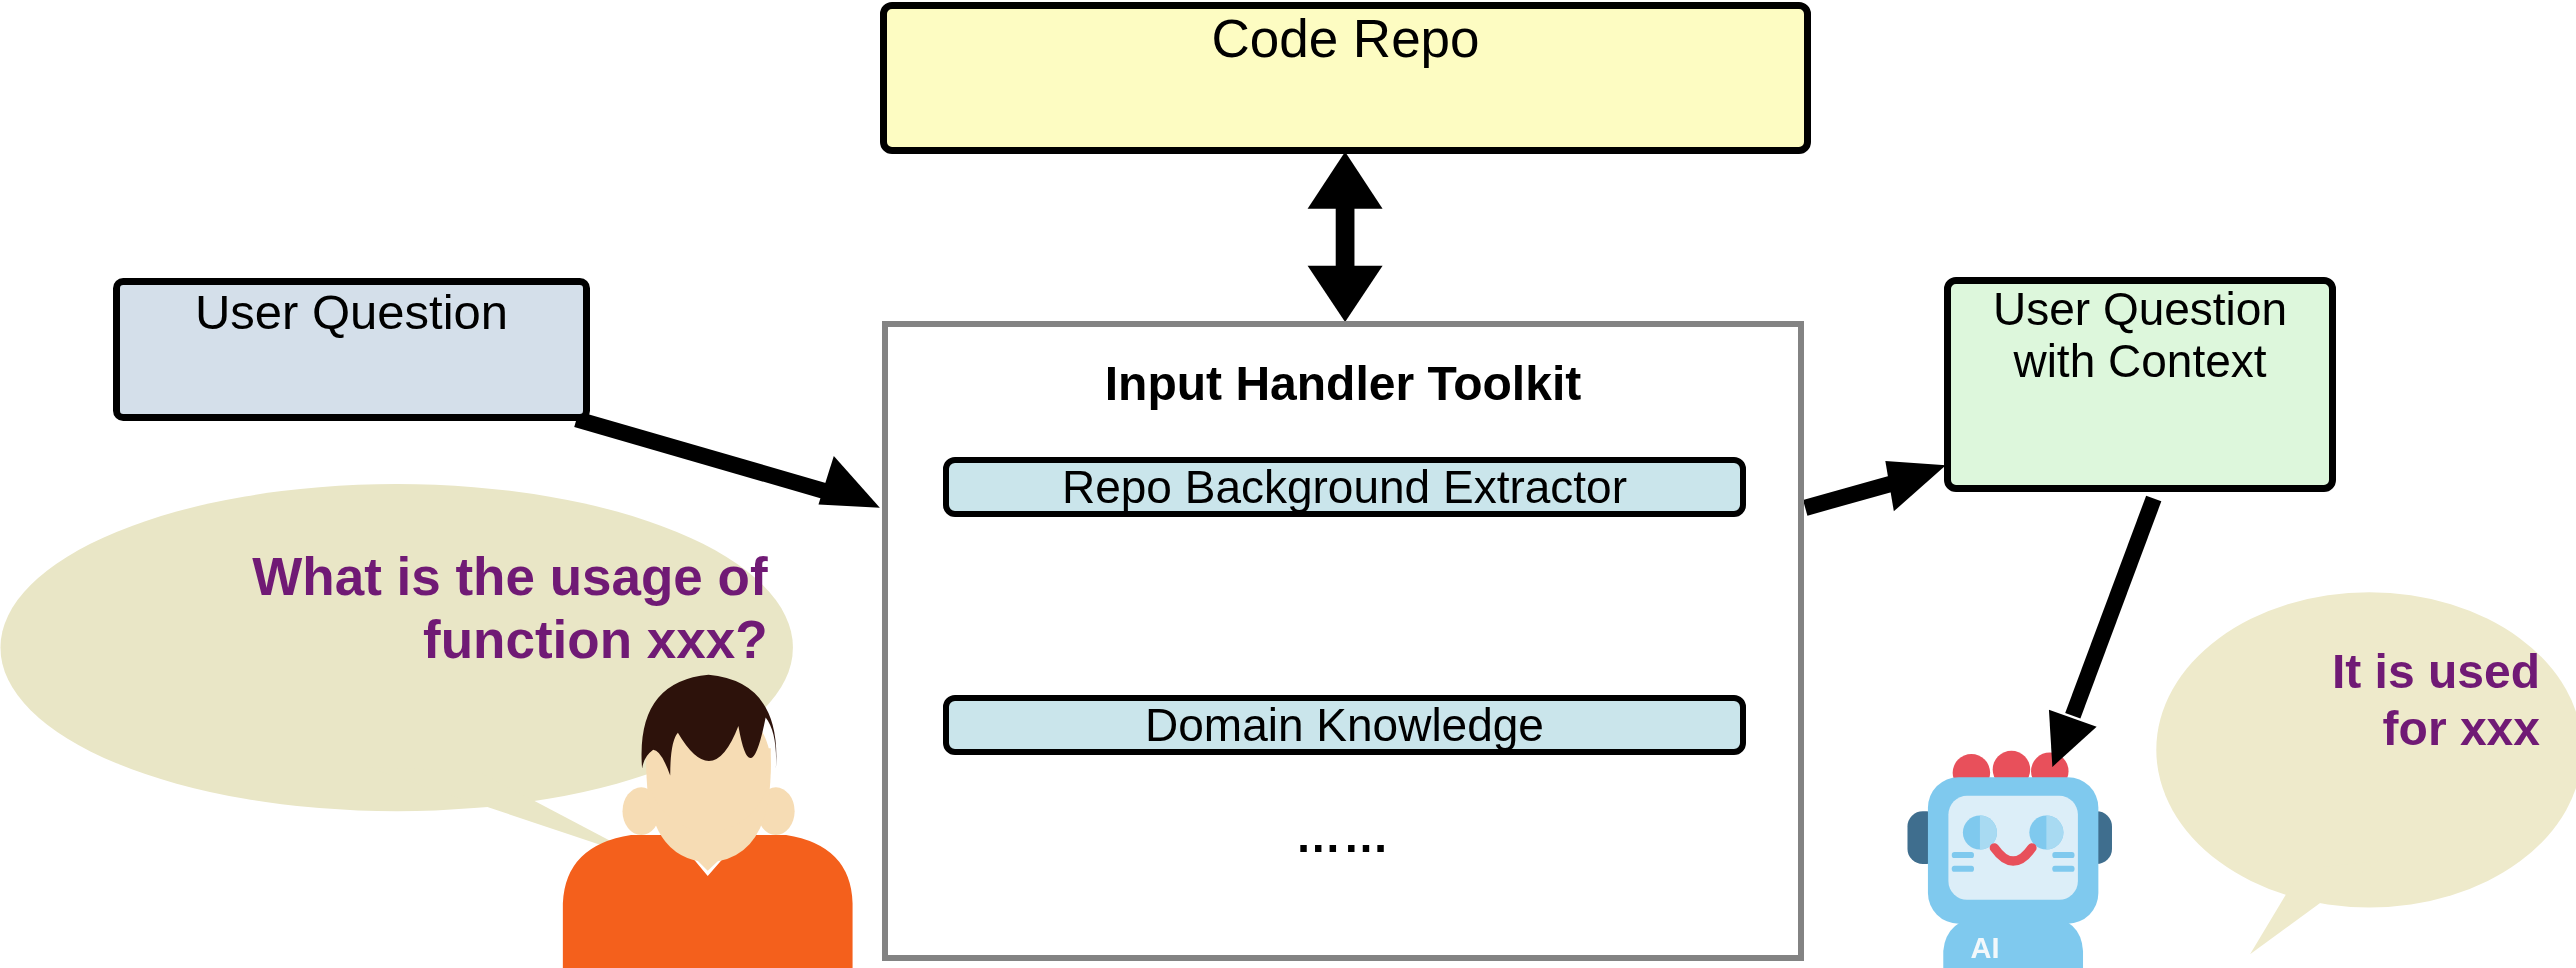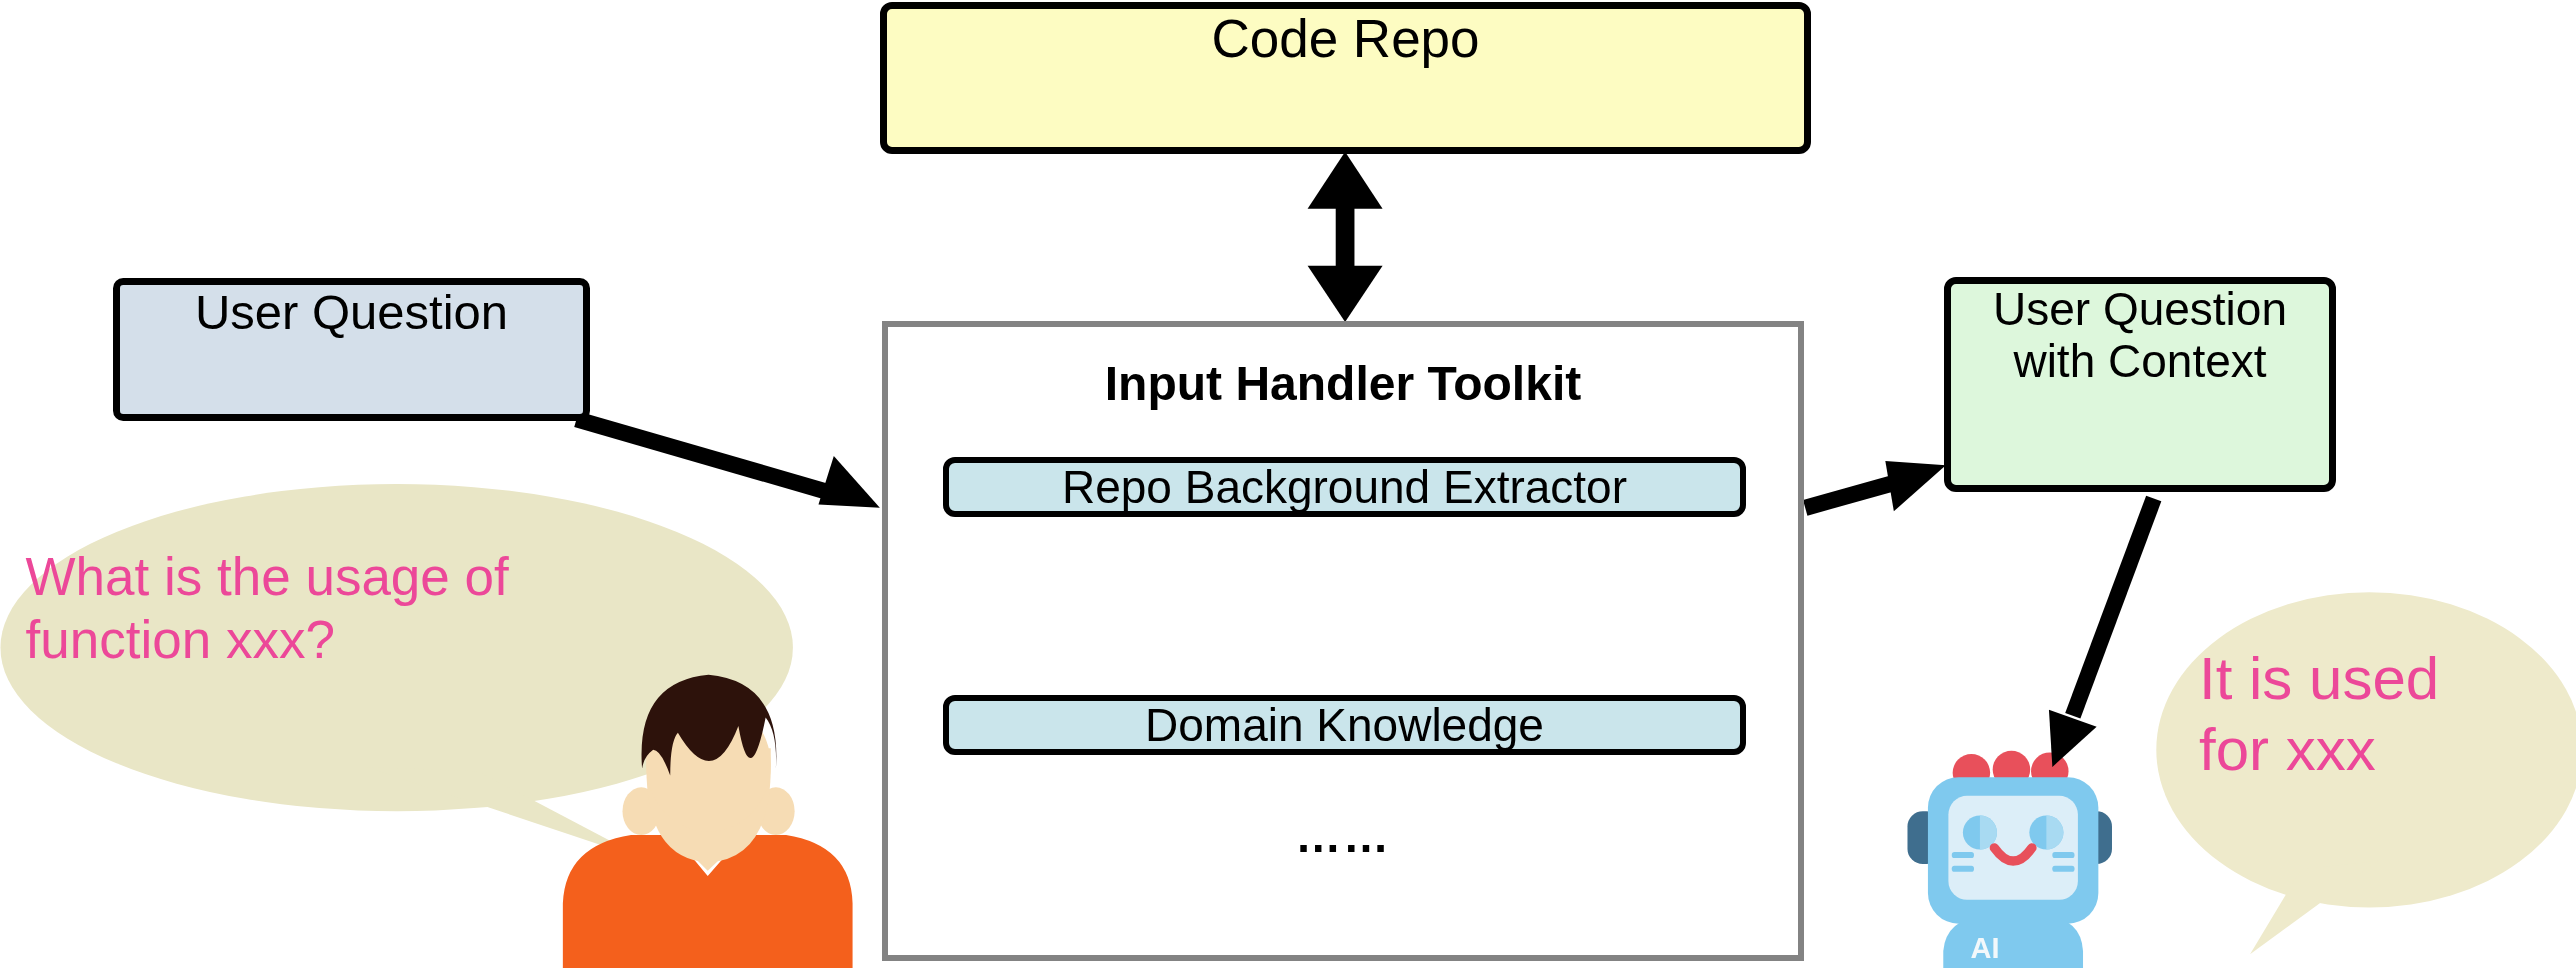--- a/index.html
+++ b/index.html
@@ -111,37 +111,37 @@
     text-align: center;
     font-size: 46px;
     font-weight: bold;
     letter-spacing: 1.7px;
     color: #000000;
   }
 
   
   .bubble-text {
     position: absolute;
-    text-align: left;
-    font-weight: normal;
-    color: #ec4899;
+    text-align: right;
+    font-weight: bold;
+    color: #701a75;
     white-space: pre-line;
     line-height: 1.18;
   }
   #bubble-left-text {
     left: 25.6px;
     top: 546px;
     width: 742px;
     font-size: 53px;
   }
   #bubble-right-text {
     left: 2199px;
     top: 644px;
     width: 341px;
-    font-size: 60px;
+    font-size: 48px;
   }
 
   svg.layer {
     position: absolute;
     left: 0;
     top: 0;
     width: 2576px;
     height: 968px;
     pointer-events: none;
   }

